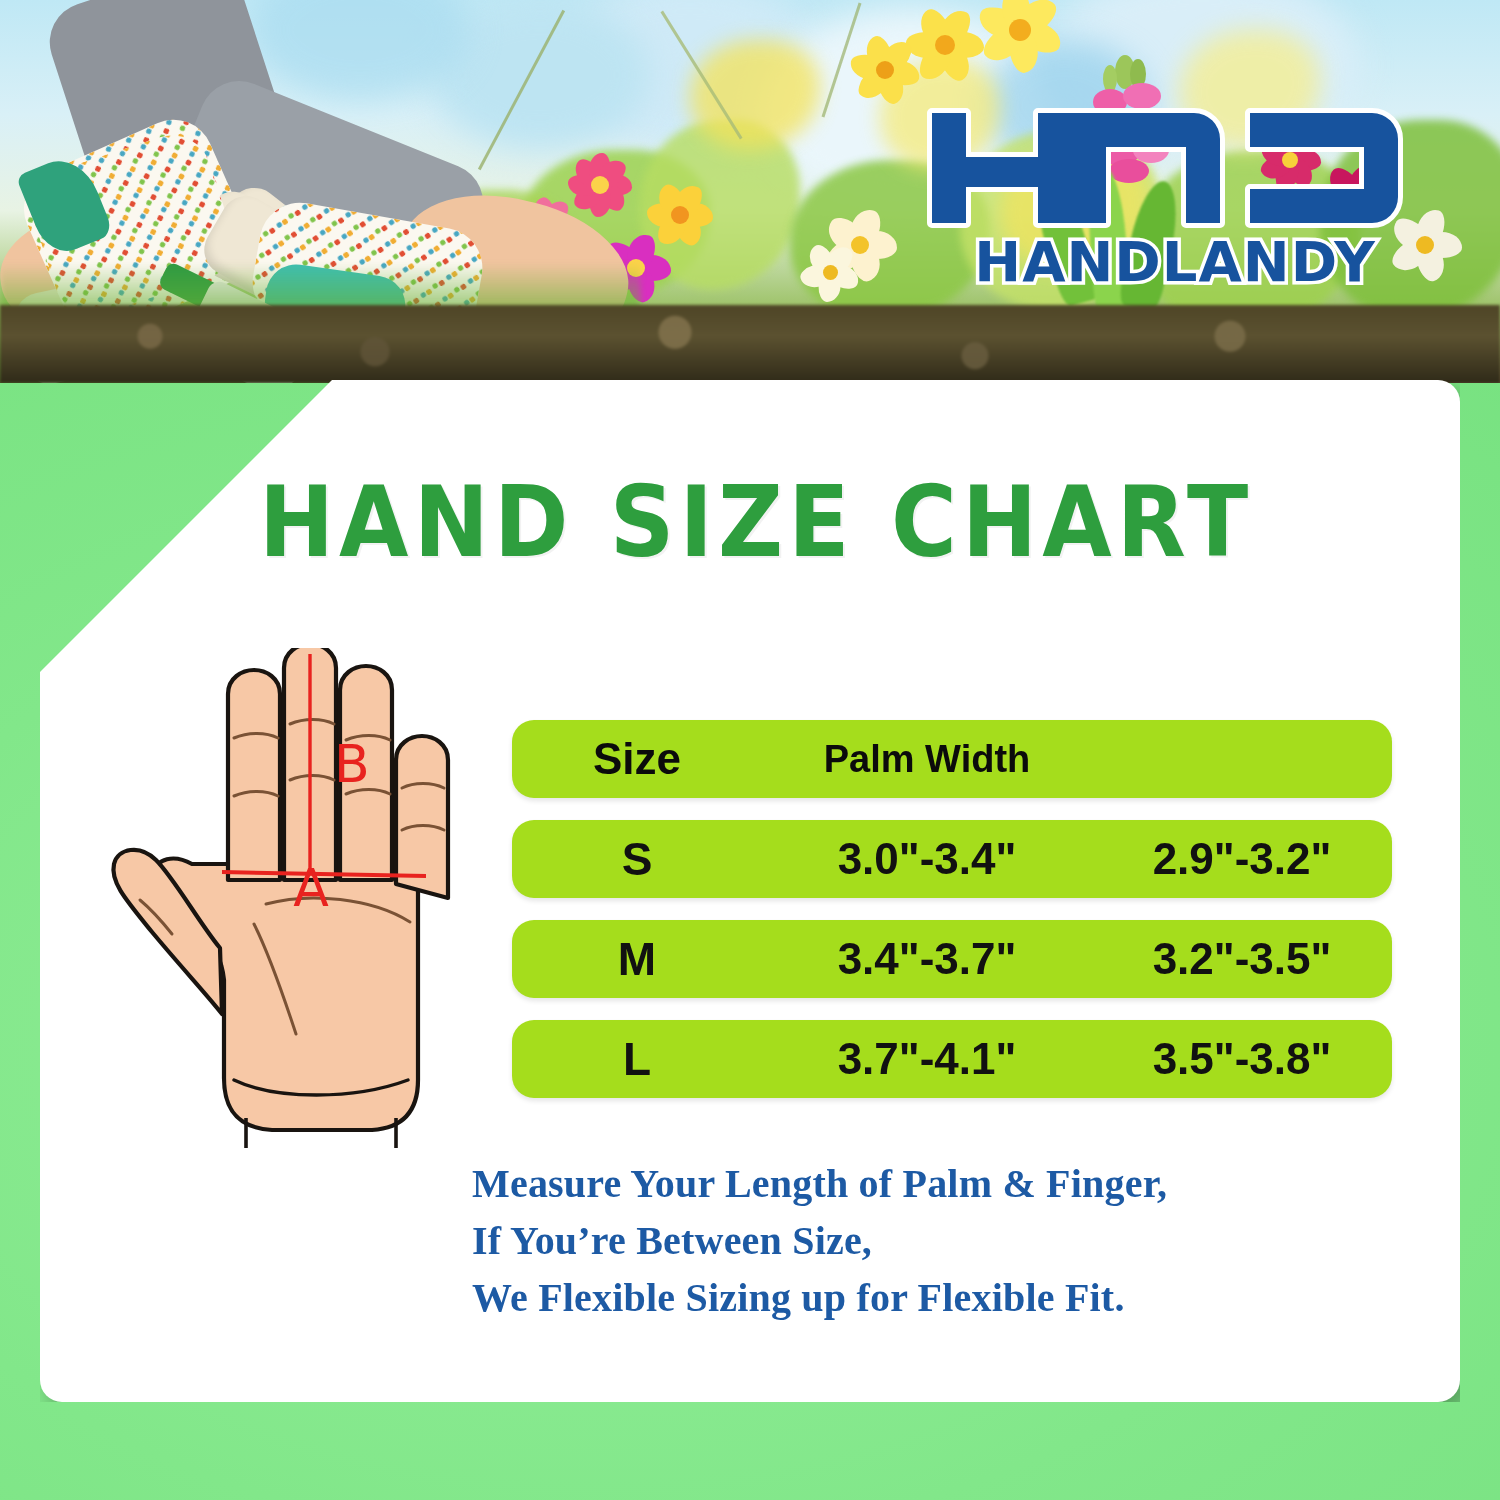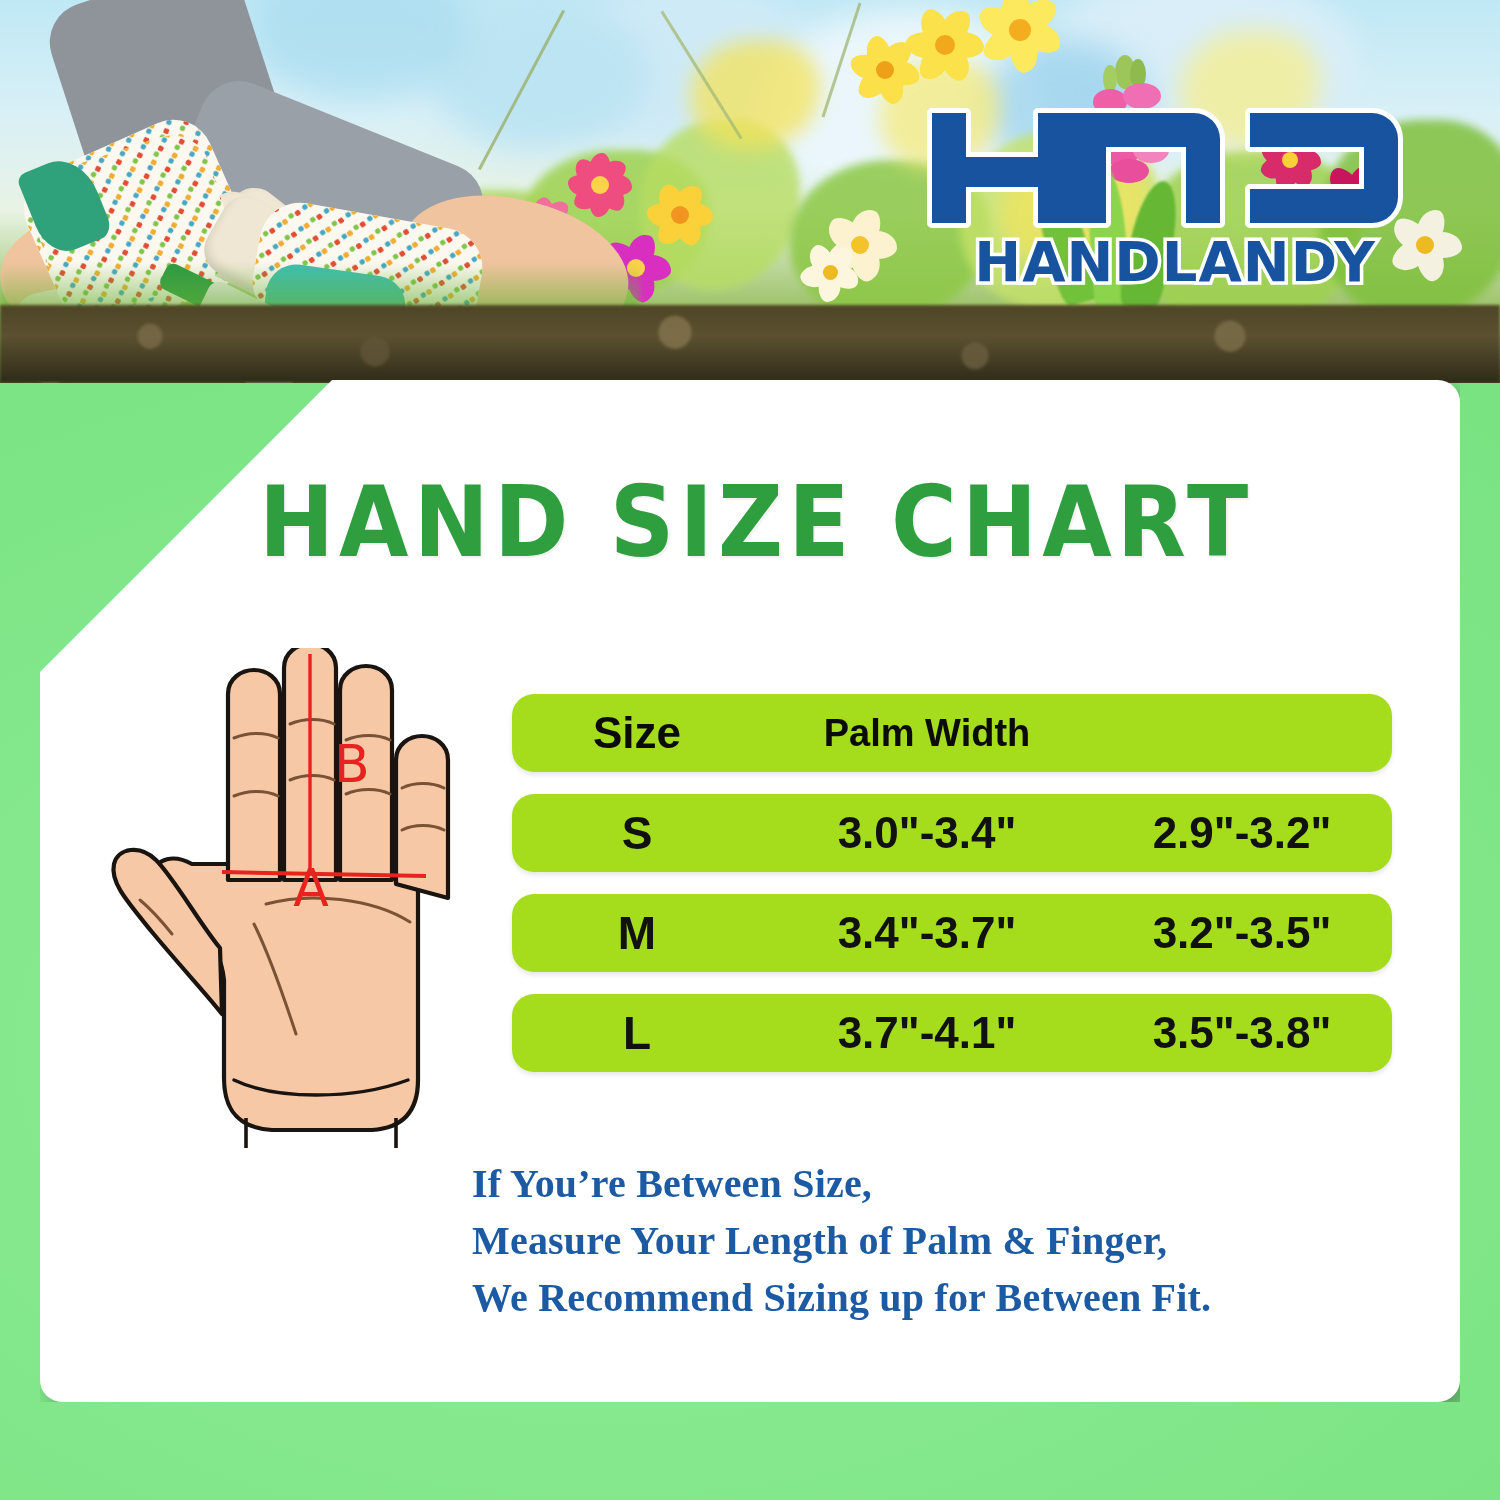--- a/index.html
+++ b/index.html
@@ -107,21 +107,21 @@
     transform:scaleY(1.12) scaleX(1.02);
     text-shadow:2px 2px 0 rgba(0,0,0,.05);
     padding-left:12px;
   }
 
   
   #hand { position:absolute; left:96px; top:648px; width:400px; height:500px; }
   #hand svg { display:block; width:100%; height:100%; }
 
   
-  #table { position:absolute; left:512px; top:694px; width:880px; }
+  #table { position:absolute; left:512px; top:720px; width:880px; }
   .row {
     position:relative;
     height:78px;
     background:#a5dd1c;
     border-radius:22px;
     margin-bottom:22px;
     display:flex; align-items:center;
     box-shadow:0 3px 5px rgba(0,0,0,.10);
     font-family:"Liberation Sans", sans-serif;
   }
@@ -443,16 +443,16 @@
 
   <div class="row body">
     <div class="c1">L</div>
     <div class="c2">3.7"-4.1"</div>
     <div class="c3">3.5"-3.8"</div>
   </div>
 
 </div>
 
 <div id="note">
+  <div>Measure Your Length of Palm &amp; Finger,</div>
   <div>If You’re Between Size,</div>
-  <div>Measure Your Length of Palm &amp; Finger,</div>
-  <div>We Recommend Sizing up for Between Fit.</div>
+  <div>We Flexible Sizing up for Flexible Fit.</div>
 </div>
 
 </body></html>

